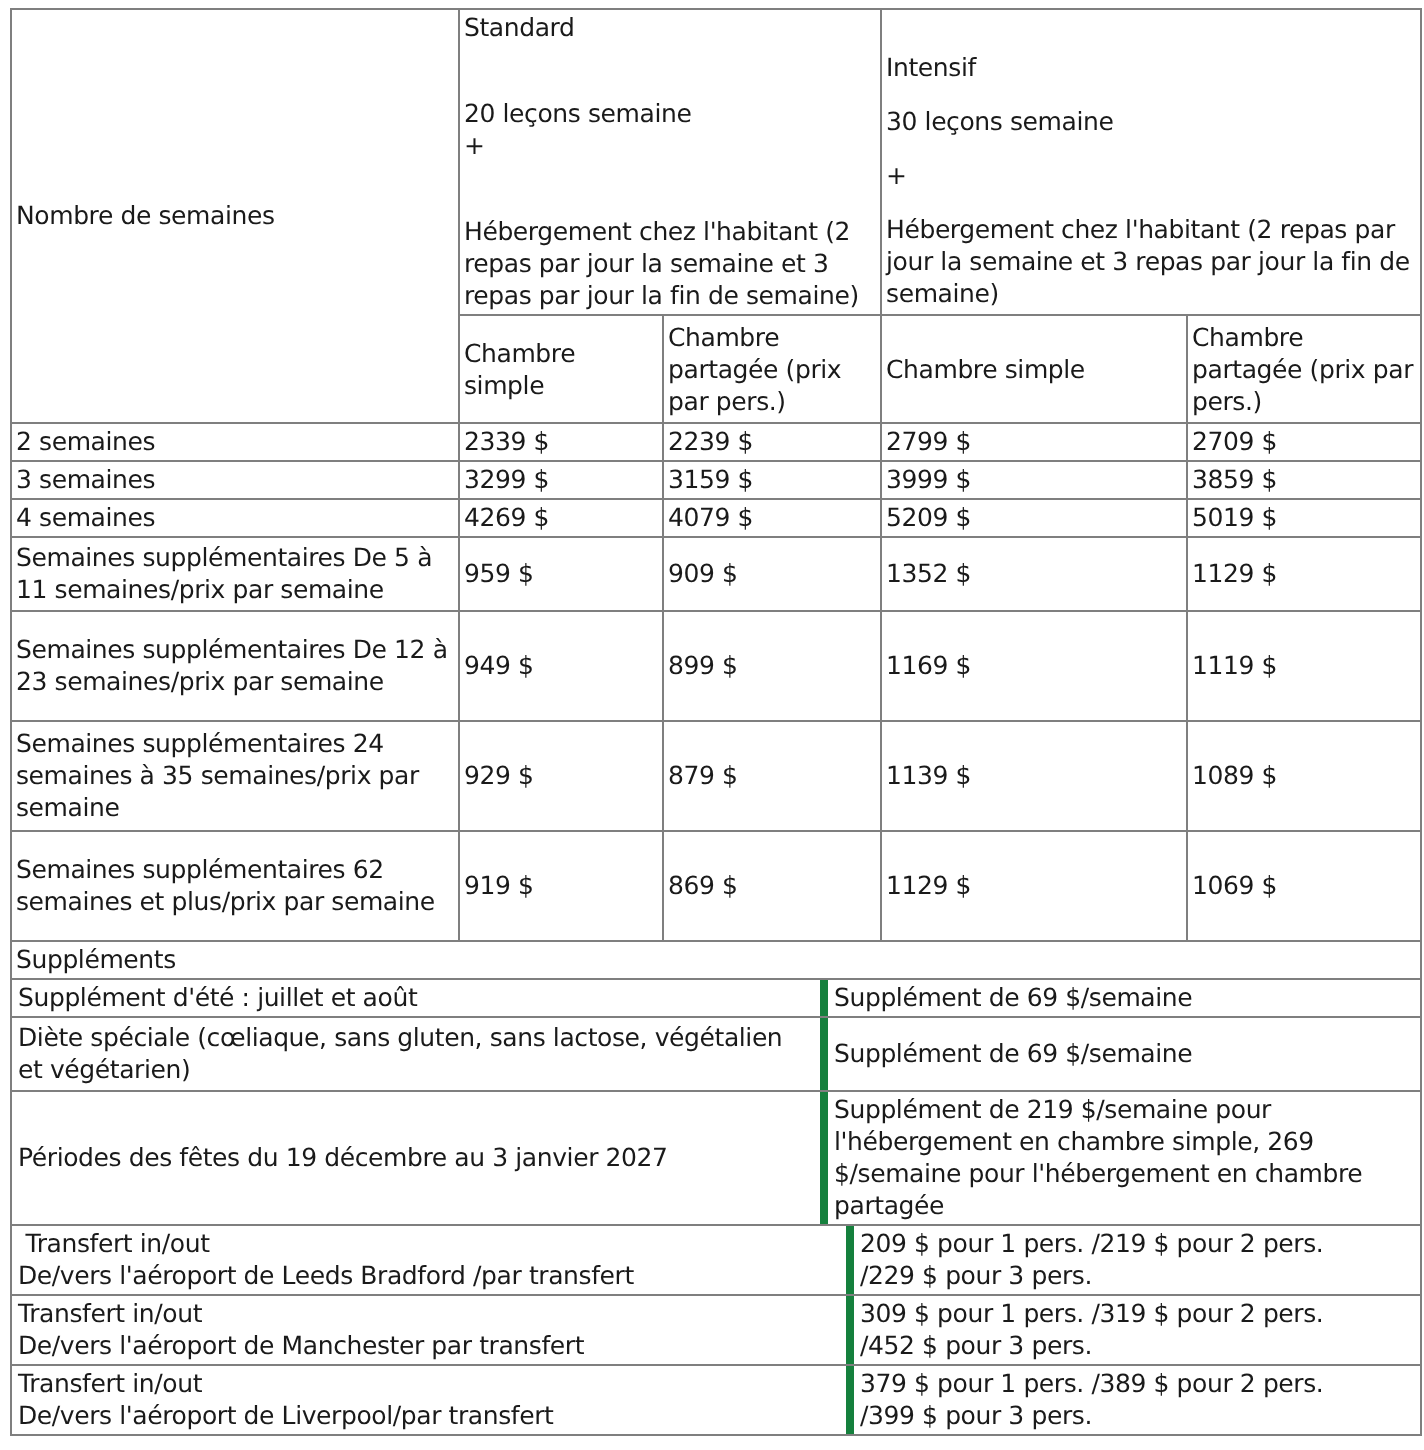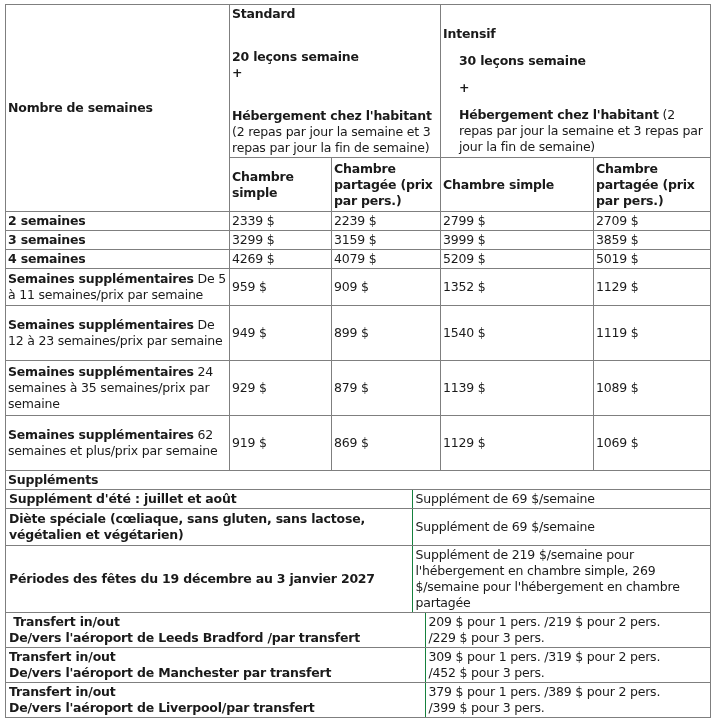--- a/index.html
+++ b/index.html
@@ -1,26 +1,26 @@
 <!DOCTYPE html>
 <html><head>
 <meta charset="utf-8">
 <style>
   html, body { margin: 0; padding: 0; background: #ffffff; }
   body { width: 712px; height: 725px; overflow: hidden; position: relative;
          font-family: "DejaVu Sans", sans-serif; color: #1a1a1a; font-size: 12.5px; }
   table { border-collapse: collapse; position: absolute; left: 5px; top: 4px; width: 705px; table-layout: fixed; }
   td { border: 1px solid #7f7f7f; padding: 1px 2px; vertical-align: middle; line-height: 16px; letter-spacing: -0.2px; }
-  .b { font-weight: bold; }
+  .b { font-weight: normal; }
   .top { vertical-align: top; }
   p { margin: 0; }
   .gap { margin-top: 27px; }
-  .gap2 { margin-top: 11px; margin-left: 16px; }
+  .gap2 { margin-top: 11px; }
   .inner { width: 100%; border-collapse: collapse; position: static; table-layout: fixed; }
-  .inner td { border: none; border-right: 1px solid #15803d; padding: 1px 3px; }
+  .inner td { border: none; border-right: 4px solid #15803d; padding: 1px 3px; }
   .inner td:last-child { border-right: none; }
   td.wrap { padding: 0; }
 </style>
 </head>
 <body>
 
 <table>
   <colgroup>
     <col style="width:224px">
       <col style="width:102px">
@@ -75,21 +75,21 @@
     <td><span class="b">Semaines supplémentaires</span><span> De 5 à 11 semaines/prix par semaine</span></td>
     <td>959 $</td>
     <td>909 $</td>
     <td>1352 $</td>
     <td>1129 $</td>
   </tr>
   <tr style="height:55px">
     <td><span class="b">Semaines supplémentaires</span><span> De 12 à 23 semaines/prix par semaine</span></td>
     <td>949 $</td>
     <td>899 $</td>
-    <td>1540 $</td>
+    <td>1169 $</td>
     <td>1119 $</td>
   </tr>
   <tr style="height:55px">
     <td><span class="b">Semaines supplémentaires</span><span> 24 semaines à 35 semaines/prix par semaine</span></td>
     <td>929 $</td>
     <td>879 $</td>
     <td>1139 $</td>
     <td>1089 $</td>
   </tr>
   <tr style="height:55px">

